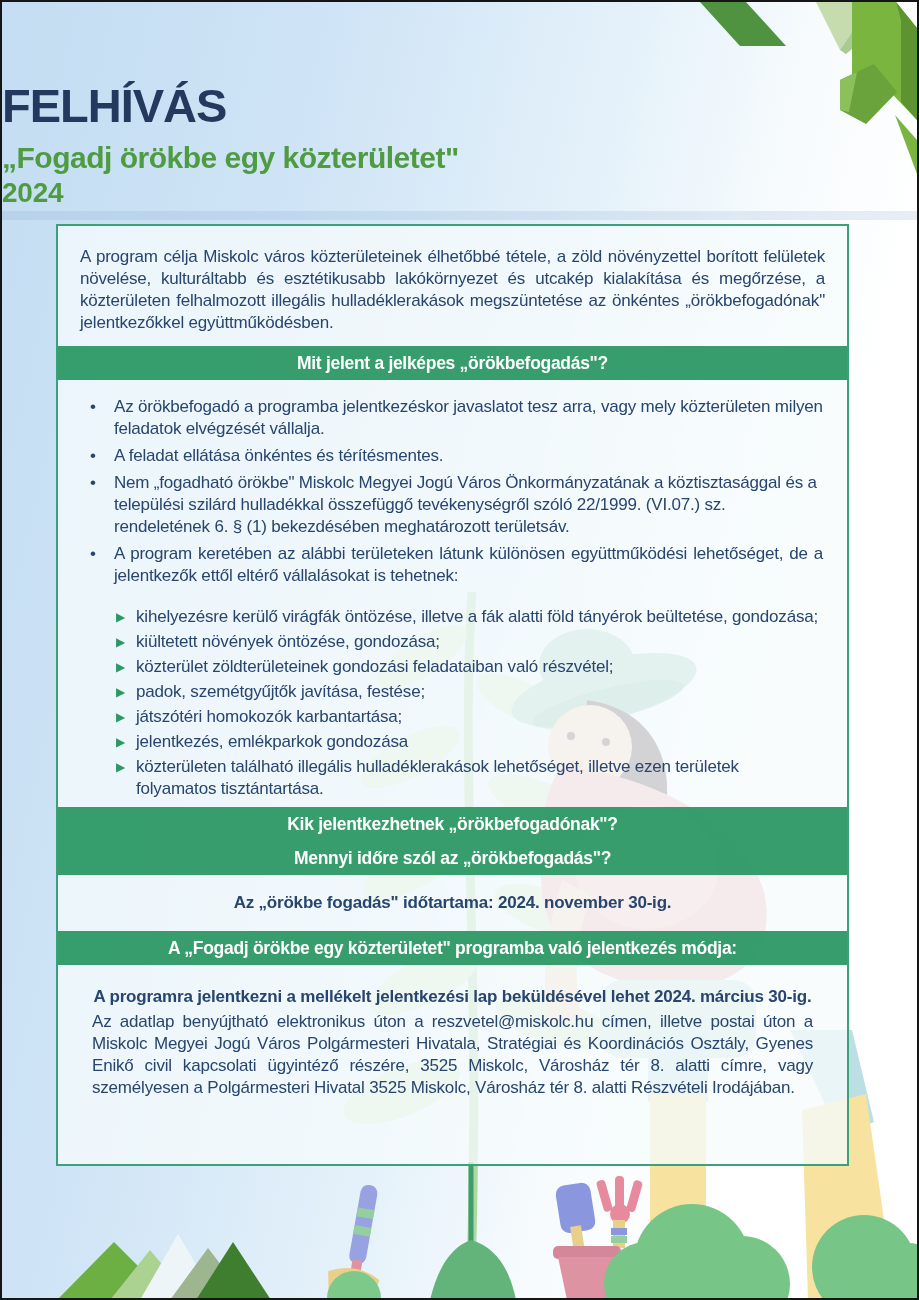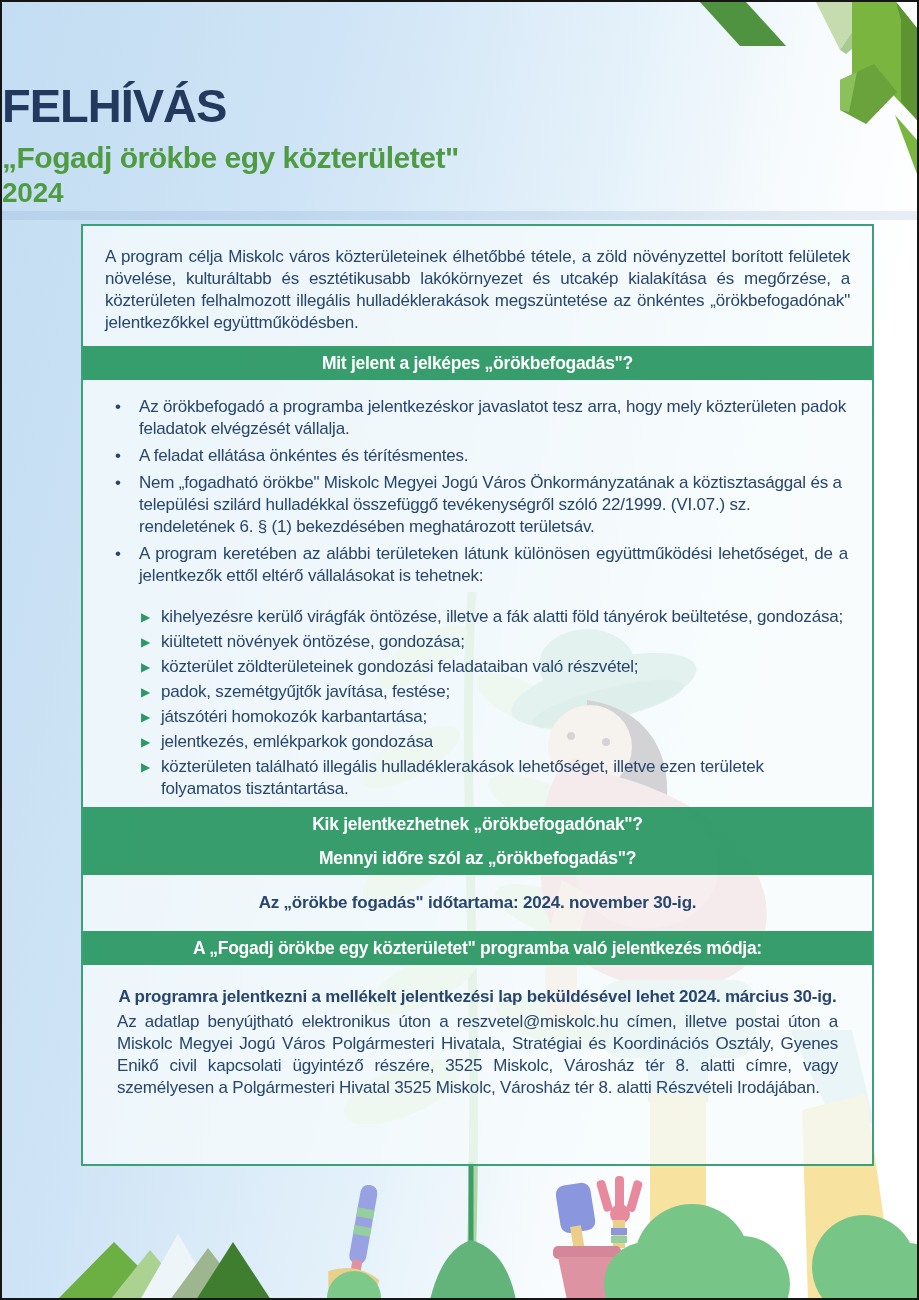--- a/index.html
+++ b/index.html
@@ -24,21 +24,21 @@
   .masthead{position:absolute;left:0;top:62px;width:880px;}
   .masthead .title{font-size:47px;font-weight:700;color:#23395e;letter-spacing:-1px;margin:14px 0 8px;}
   .masthead .subtitle{font-size:30px;font-weight:700;color:#4f9b42;letter-spacing:-0.5px;margin:2px 0;}
   .masthead .year{font-size:28px;font-weight:700;color:#4f9b42;}
   .band{position:absolute;left:0;top:209px;width:100%;height:9px;background:rgba(110,150,190,0.16);}
   
   .deco-topright{position:absolute;right:0;top:0;width:239px;height:200px;}
   .garden{position:absolute;left:0;top:560px;width:919px;height:740px;}
   
   .content-box{
-    position:absolute;left:79px;top:222px;width:793px;height:942px;
+    position:absolute;left:54px;top:222px;width:793px;height:942px;
     box-sizing:border-box;border:2px solid #3ba178;
     background:rgba(246,251,253,0.78);
     overflow:hidden;color:#27456e;font-size:17px;line-height:22px;
   }
   .intro{margin:0;padding:20px 22px 12px;text-align:justify;}
   .sec-head{
     height:34px;background:rgba(44,152,100,0.95);color:#ffffff;
     display:flex;align-items:center;justify-content:center;
     font-size:17.5px;font-weight:700;letter-spacing:-0.3px;
   }
@@ -160,21 +160,21 @@
 
   <div class="content-box">
 
     <p class="intro">A program célja Miskolc város közterületeinek élhetőbbé tétele, a zöld növényzettel borított felületek növelése, kulturáltabb és esztétikusabb lakókörnyezet és utcakép kialakítása és megőrzése, a közterületen felhalmozott illegális hulladéklerakások megszüntetése az önkéntes „örökbefogadónak" jelentkezőkkel együttműködésben.</p>
 
     <div class="sec-head">Mit jelent a jelképes „örökbefogadás"?</div>
 
     <ul class="bullets">
       <li>
         <span class="mark">•</span>
-        <span class="txt">Az örökbefogadó a programba jelentkezéskor javaslatot tesz arra, hogy mely közterületen padok feladatok  elvégzését vállalja.</span>
+        <span class="txt">Az örökbefogadó a programba jelentkezéskor javaslatot tesz arra, vagy mely közterületen milyen feladatok  elvégzését vállalja.</span>
       </li>
       <li>
         <span class="mark">•</span>
         <span class="txt">A feladat ellátása önkéntes és térítésmentes.</span>
       </li>
       <li>
         <span class="mark">•</span>
         <span class="txt">Nem „fogadható örökbe" Miskolc Megyei Jogú Város Önkormányzatának a köztisztasággal és a települési szilárd hulladékkal összefüggő tevékenységről szóló 22/1999. (VI.07.) sz. rendeletének 6. § (1) bekezdésében meghatározott területsáv.</span>
       </li>
       <li class="justify">

